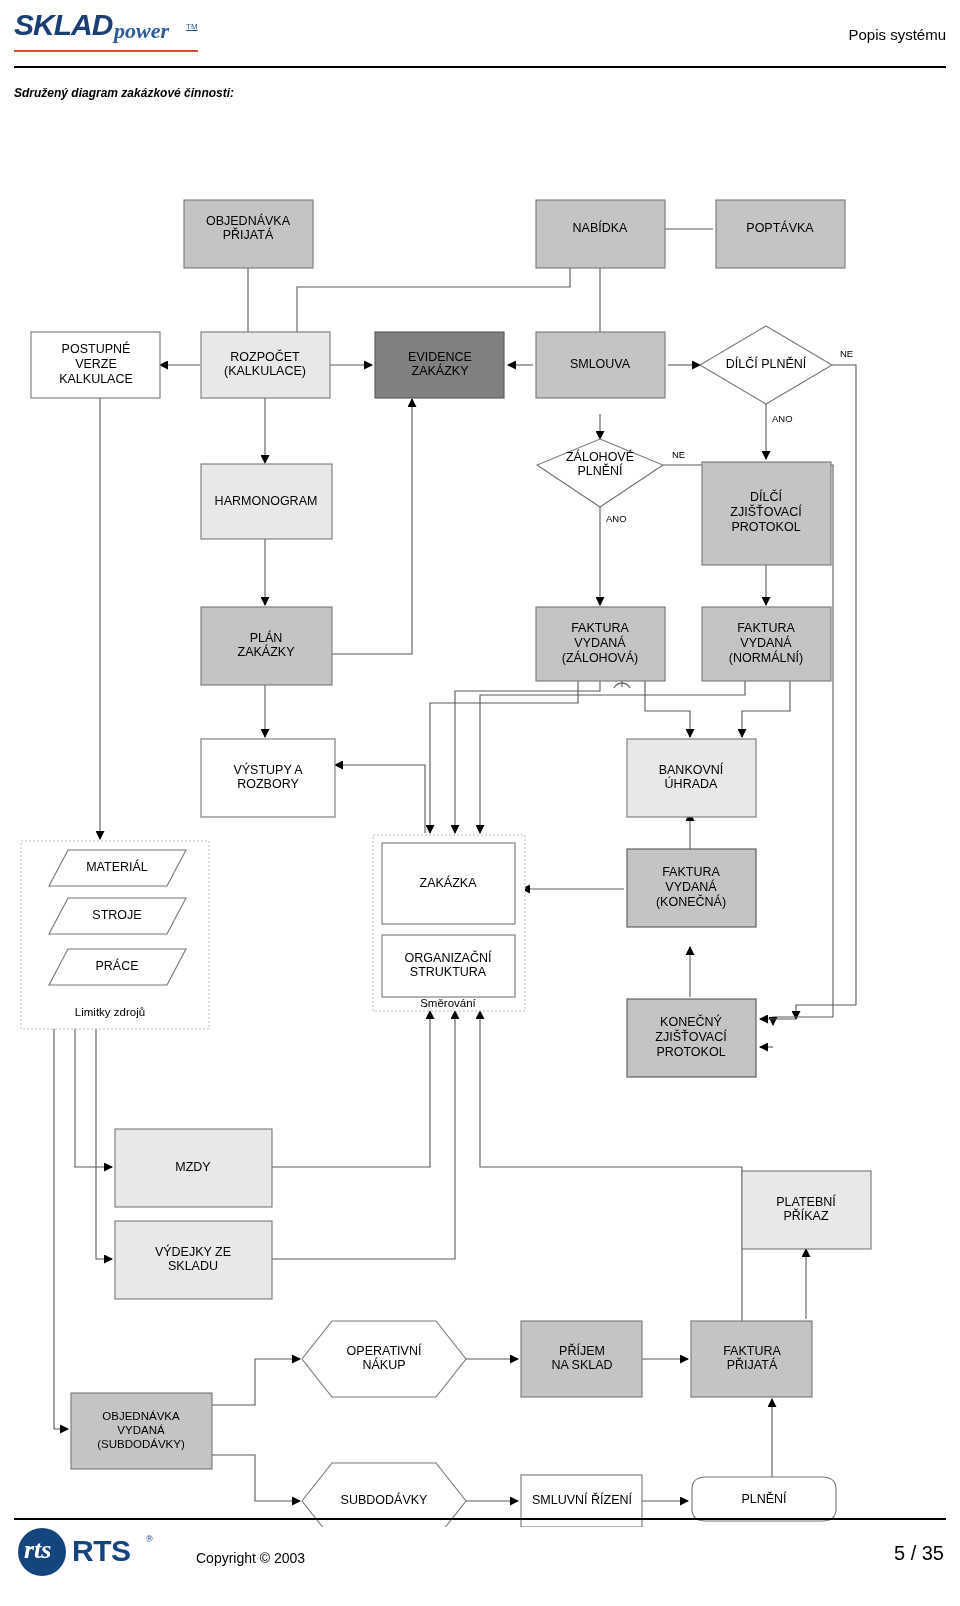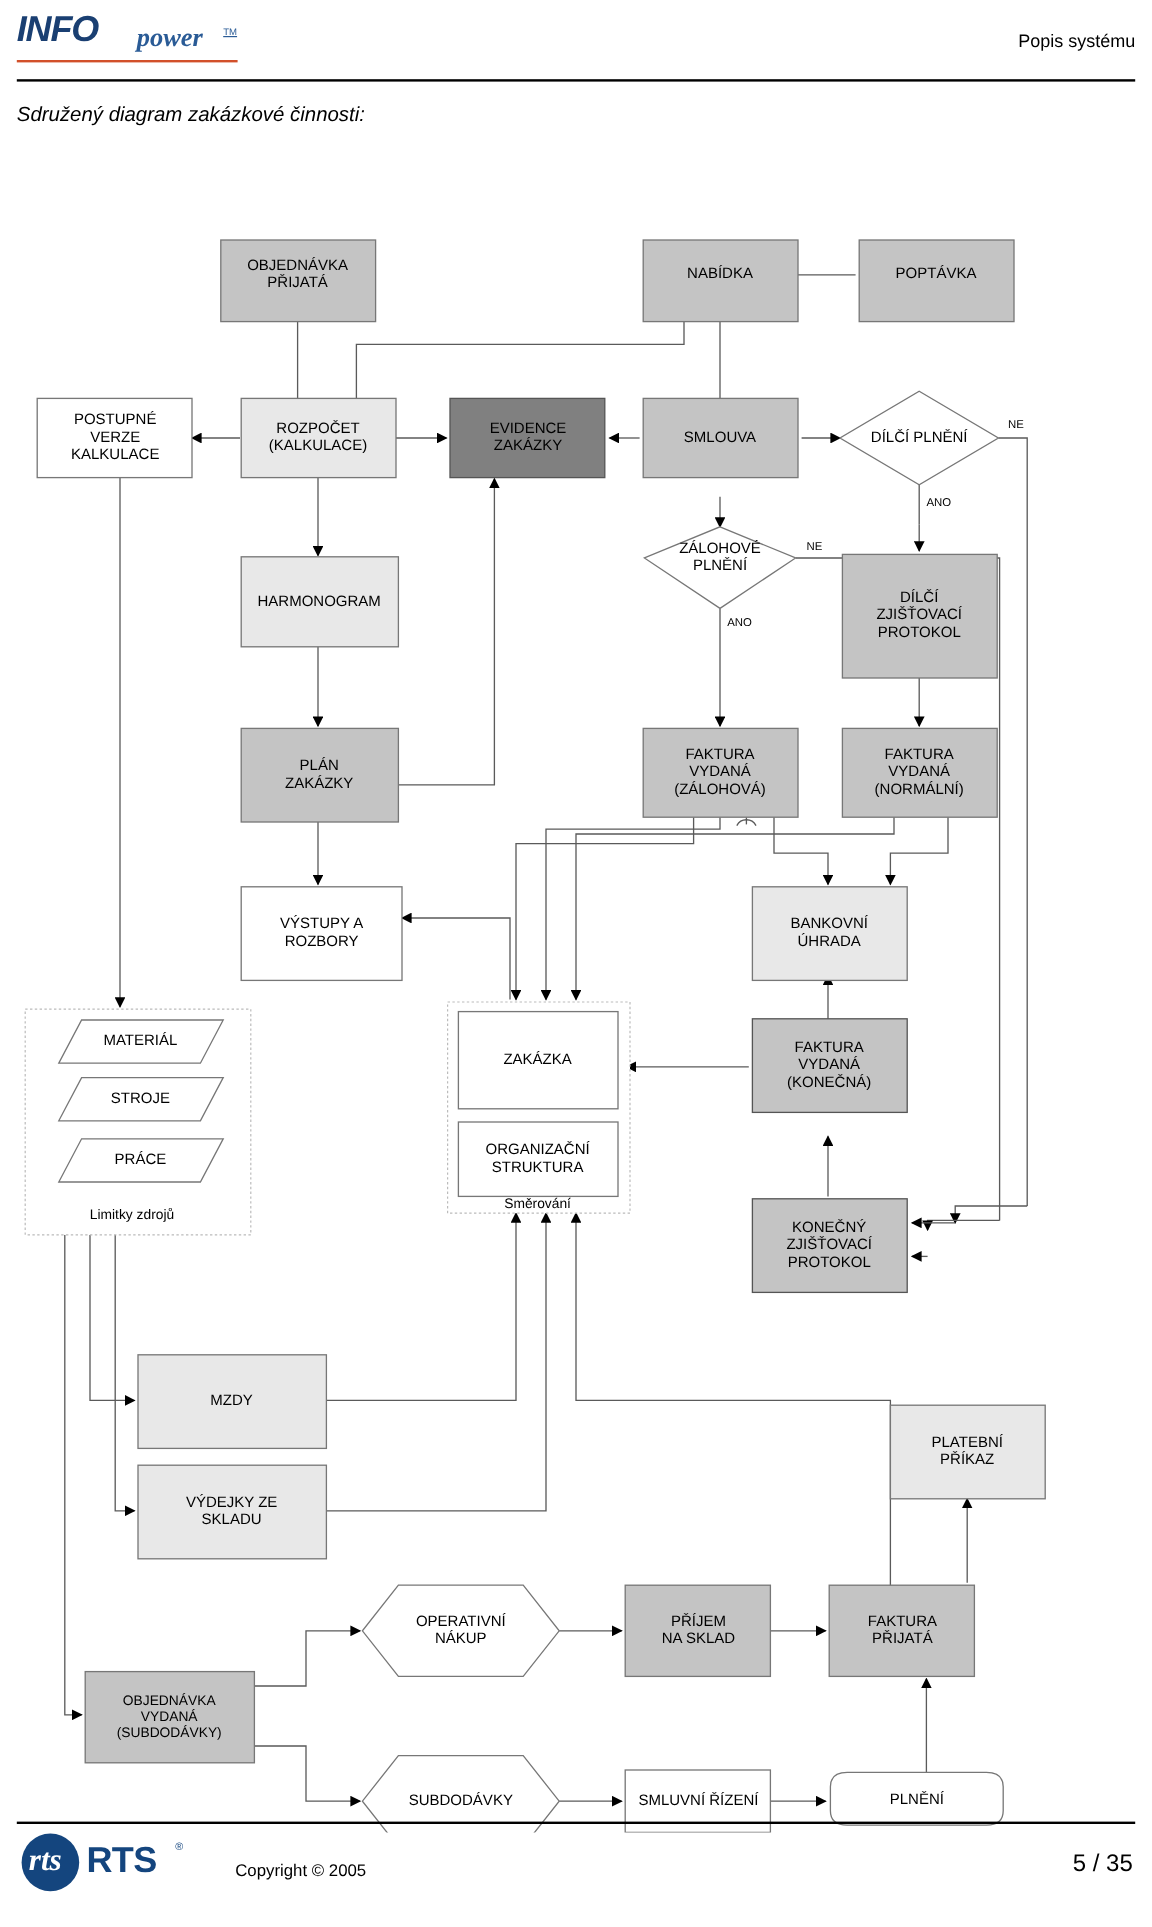--- a/index.html
+++ b/index.html
@@ -10,21 +10,21 @@
   .hdr{position:absolute;left:0;top:0;width:960px;height:72px;}
   .logo{position:absolute;left:14px;top:6px;width:180px;height:48px;}
   .logo .info{font-family:"Liberation Sans",sans-serif;font-weight:bold;font-style:italic;font-size:30px;color:#1a3f72;letter-spacing:-1px;position:absolute;left:0;top:2px;}
   .logo .pwr{position:absolute;left:100px;top:12px;font-family:"Liberation Serif",serif;font-style:italic;font-weight:bold;font-size:22px;color:#2a5b96;}
   .logo .tm{position:absolute;left:172px;top:16px;font-size:8px;color:#2a5b96;text-decoration:underline;}
   .logo .uline{position:absolute;left:0;top:44px;width:184px;height:2px;background:#d2502a;}
   .hdr-right{position:absolute;right:14px;top:26px;font-size:15px;color:#000;font-family:Liberation Sans, sans-serif;}
   .hdr-rule{position:absolute;left:14px;right:14px;top:66px;height:2px;background:#000;}
 
   
-  .title{position:absolute;left:14px;top:86px;font-size:17px;font-weight:normal;font-style:italic;font-family:"Liberation Sans",sans-serif;}
+  .title{position:absolute;left:14px;top:86px;font-size:12px;font-weight:bold;font-style:italic;font-family:"Liberation Sans",sans-serif;}
 
   
   .diagram{position:absolute;left:0;top:167px;width:960px;height:1360px;}
   .diagram svg{display:block;}
   .node-label{font-family:"Liberation Sans",sans-serif;font-size:12.5px;fill:#000;text-anchor:middle;dominant-baseline:middle;}
   .node-label.sm{font-size:11.5px;}
   .edge-label{font-family:"Liberation Sans",sans-serif;font-size:9.5px;fill:#000;}
   .grp-label{font-family:"Liberation Sans",sans-serif;font-size:11.5px;fill:#000;text-anchor:middle;}
   .ln{stroke:#5a5a5a;stroke-width:1.1;fill:none;}
   .shp{stroke:#777;stroke-width:1.1;}
@@ -41,21 +41,21 @@
   .copy{position:absolute;left:196px;top:40px;font-size:14px;font-family:"Liberation Sans",sans-serif;}
   .pageno{position:absolute;right:16px;top:32px;font-size:20px;font-family:"Liberation Sans",sans-serif;}
 </style>
 </head>
 <body>
 
 <div class="page">
 
   <div class="hdr">
     <div class="logo">
-      <div class="info">INFO</div>
+      <div class="info">SKLAD</div>
       <div class="pwr">power</div>
       <div class="tm">TM</div>
       <div class="uline"></div>
     </div>
     <div class="hdr-right">Popis systému</div>
     <div class="hdr-rule"></div>
   </div>
 
   <div class="title">Sdružený diagram zakázkové činnosti:</div>
 
@@ -331,17 +331,17 @@
 
   <div class="ftr">
     <div class="ftr-rule"></div>
     <div class="rts">
       <div class="disc">
           <span>rts</span>
         </div>
       <div class="wm">RTS</div>
       <div class="reg">®</div>
     </div>
-    <div class="copy">Copyright © 2005</div>
+    <div class="copy">Copyright © 2003</div>
     <div class="pageno">5 / 35</div>
   </div>
 
 </div>
 
 </body></html>

